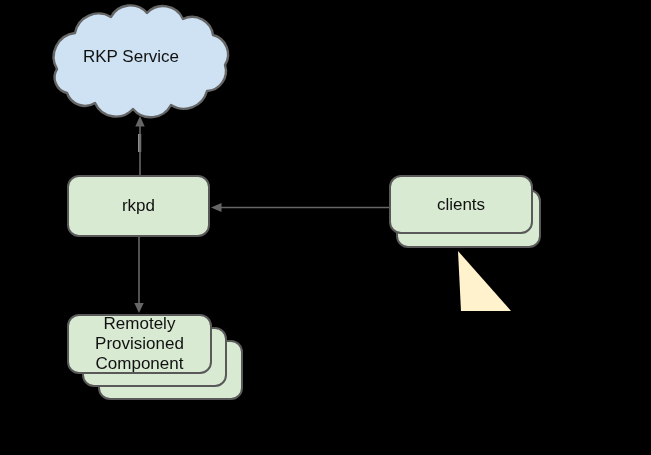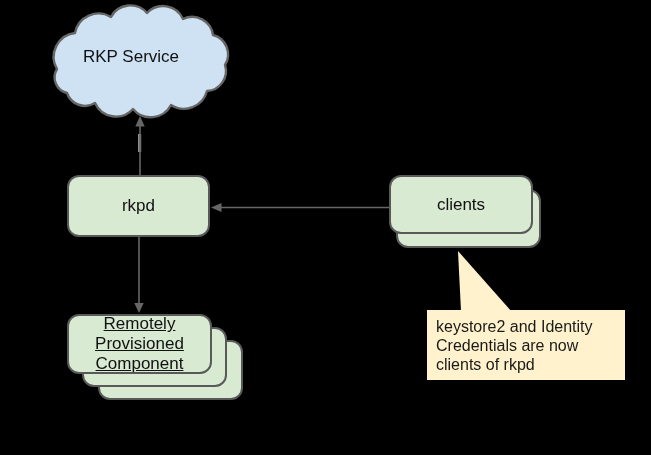--- a/index.html
+++ b/index.html
@@ -37,21 +37,21 @@
     line-height: 1.16;
     color: #111111;
   }
   .rkpd-box    { left: 67px;  top: 175px; width: 143px; height: 62px; z-index: 4; }
 
   .clients-back  { left: 396px; top: 189px; width: 145px; height: 59px; z-index: 2; }
   .clients-front { left: 389px; top: 175px; width: 144px; height: 59px; z-index: 3; }
 
   .rpc-back  { left: 98px; top: 340px; width: 145px; height: 60px; z-index: 2; }
   .rpc-mid   { left: 82px; top: 327px; width: 145px; height: 60px; z-index: 3; }
-  .rpc-front { left: 67px; top: 314px; width: 145px; height: 60px; z-index: 4; padding: 0 2px; text-decoration: underline; }
+  .rpc-front { left: 67px; top: 314px; width: 145px; height: 60px; z-index: 4; padding: 0 2px; }
 
   .cloud-node {
     position: absolute;
     left: 45px; top: 5px;
     width: 188px; height: 114px;
     z-index: 4;
   }
   .cloud-node svg {
     position: absolute;
     left: 0; top: 0;
@@ -136,17 +136,14 @@
   <div class="node-box clients-front">
     <span>clients</span>
   </div>
 
   <div class="node-box rpc-back"></div>
   <div class="node-box rpc-mid"></div>
   <div class="node-box rpc-front">
     <span>Remotely Provisioned Component</span>
   </div>
 
-  <div class="callout-box">
-    <span>keystore2 and Identity Credentials are now clients of rkpd</span>
-  </div>
 
 </div>
 
 </body></html>

